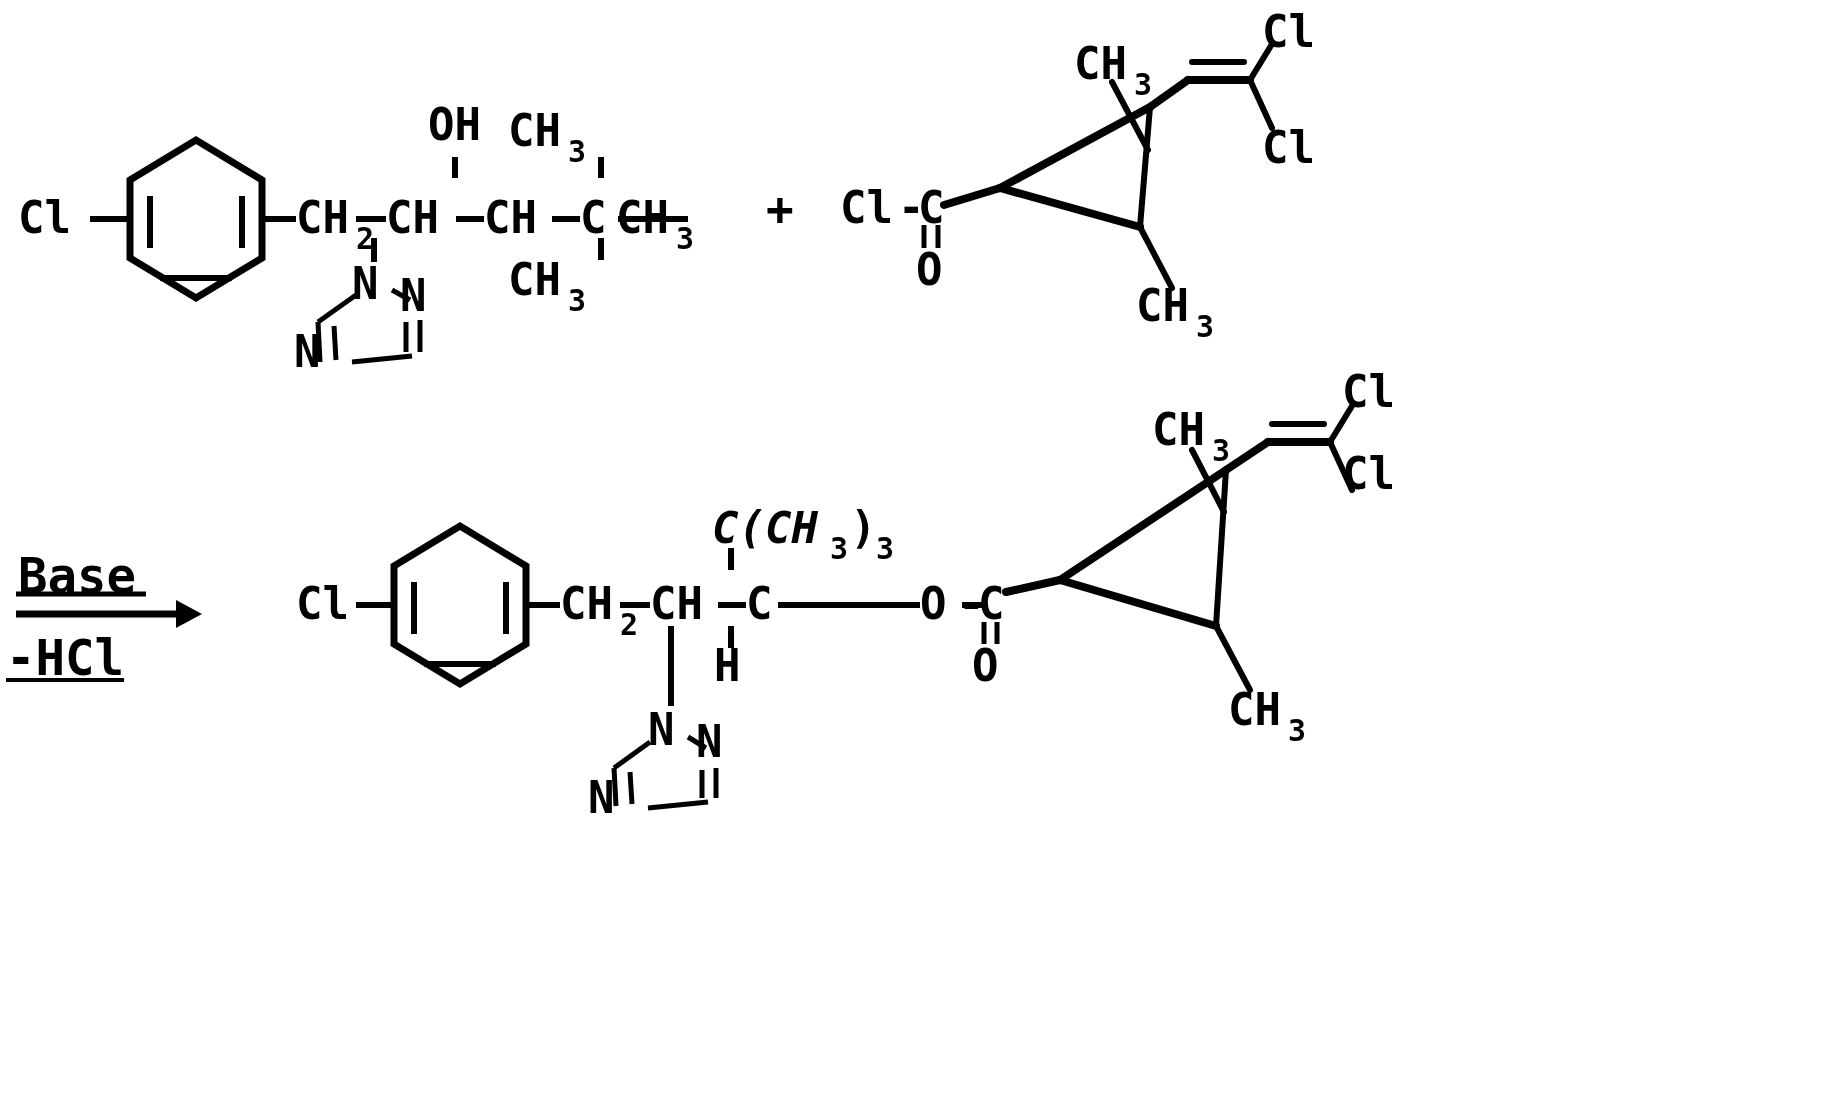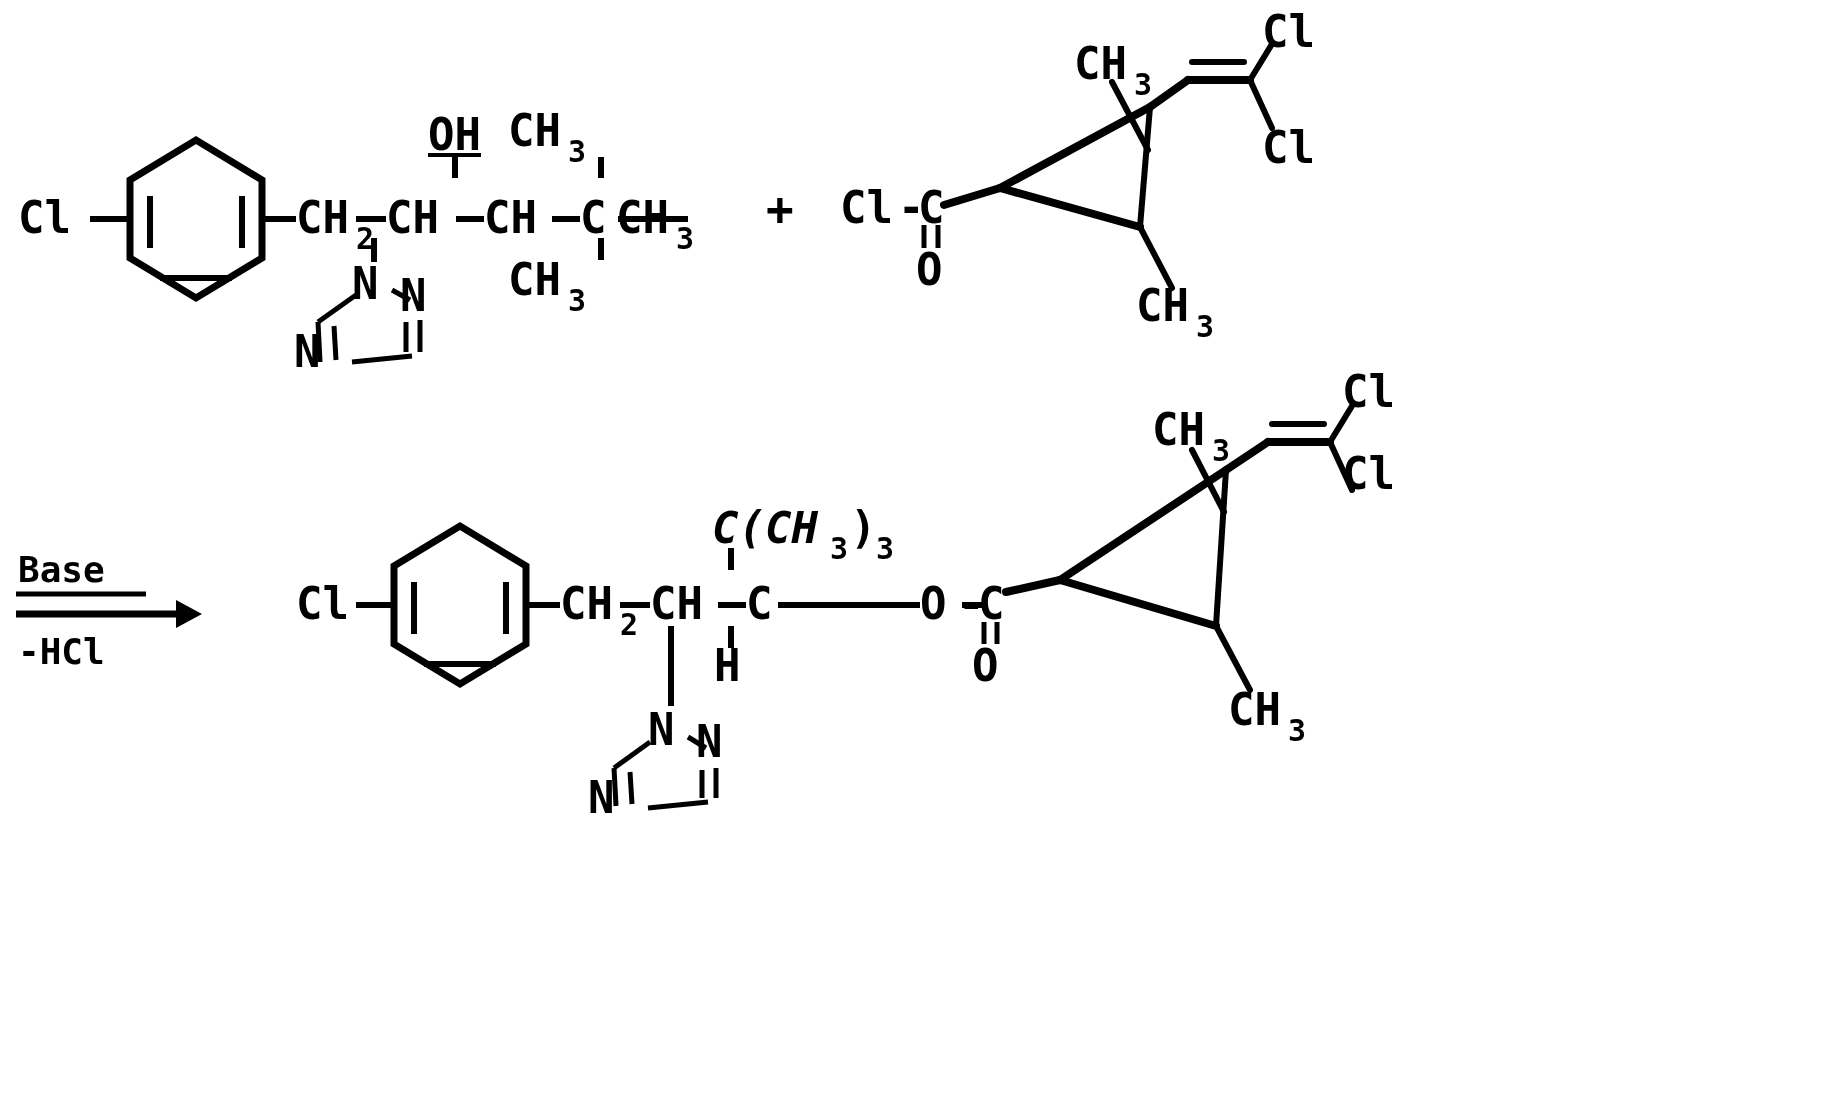--- a/index.html
+++ b/index.html
@@ -21,21 +21,21 @@
     font-family: "DejaVu Sans Mono", "Liberation Mono", monospace;
     font-weight: bold;
     color: #000;
     white-space: pre;
     line-height: 1;
     letter-spacing: 0px;
   }
   .atom   { font-size: 44px; }
   .sub    { font-size: 30px; }
   .plus   { font-size: 46px; }
-  .cond   { font-size: 36px; }
+  .cond   { font-size: 49px; }
   svg.overlay {
     position: absolute;
     left: 0; top: 0;
     width: 1846px;
     height: 1115px;
     pointer-events: none;
   }
   .bondline { stroke: #000; stroke-width: 6; stroke-linecap: butt; fill: none; }
   .bondthin { stroke: #000; stroke-width: 5; stroke-linecap: butt; fill: none; }
   .ringline { stroke: #000; stroke-width: 7; stroke-linejoin: miter; fill: none; }
@@ -168,21 +168,21 @@
 
   <span class="lbl atom" style="left:18px; top:196px;">Cl</span>
 
   <span class="lbl atom" style="left:296px; top:196px;">CH</span>
   <span class="lbl sub" style="left:356px; top:224px;">2</span>
 
   <span class="lbl atom" style="left:386px; top:196px;">CH</span>
   <span class="lbl atom" style="left:484px; top:196px;">CH</span>
   <span class="lbl atom" style="left:580px; top:196px;">C</span>
 
-  <span class="lbl atom" style="left:428px; top:113px;text-decoration:underline;">OH</span>
+  <span class="lbl atom" style="left:428px; top:103px;">OH</span>
 
   <span class="lbl atom" style="left:508px; top:109px;">CH</span>
   <span class="lbl sub" style="left:568px; top:137px;">3</span>
 
   <span class="lbl atom" style="left:508px; top:258px;">CH</span>
   <span class="lbl sub" style="left:568px; top:286px;">3</span>
 
   <span class="lbl atom" style="left:616px; top:196px;">CH</span>
   <span class="lbl sub" style="left:676px; top:224px;">3</span>
 
@@ -200,21 +200,21 @@
   <span class="lbl atom" style="left:1074px; top:42px;">CH</span>
   <span class="lbl sub" style="left:1134px; top:70px;">3</span>
 
   <span class="lbl atom" style="left:1136px; top:284px;">CH</span>
   <span class="lbl sub" style="left:1196px; top:312px;">3</span>
 
   <span class="lbl atom" style="left:1262px; top:10px;">Cl</span>
   <span class="lbl atom" style="left:1262px; top:126px;">Cl</span>
 
   <span class="lbl cond" style="left:18px; top:552px;">Base</span>
-  <span class="lbl cond" style="left:18px; top:634px;">-HCl</span>
+  <span class="lbl cond" style="left:6px; top:634px;text-decoration:underline;">-HCl</span>
 
   <span class="lbl atom" style="left:296px; top:582px;">Cl</span>
 
   <span class="lbl atom" style="left:560px; top:582px;">CH</span>
   <span class="lbl sub" style="left:620px; top:610px;">2</span>
 
   <span class="lbl atom" style="left:650px; top:582px;">CH</span>
   <span class="lbl atom" style="left:746px; top:582px;">C</span>
   <span class="lbl atom" style="left:714px; top:644px;">H</span>
 

